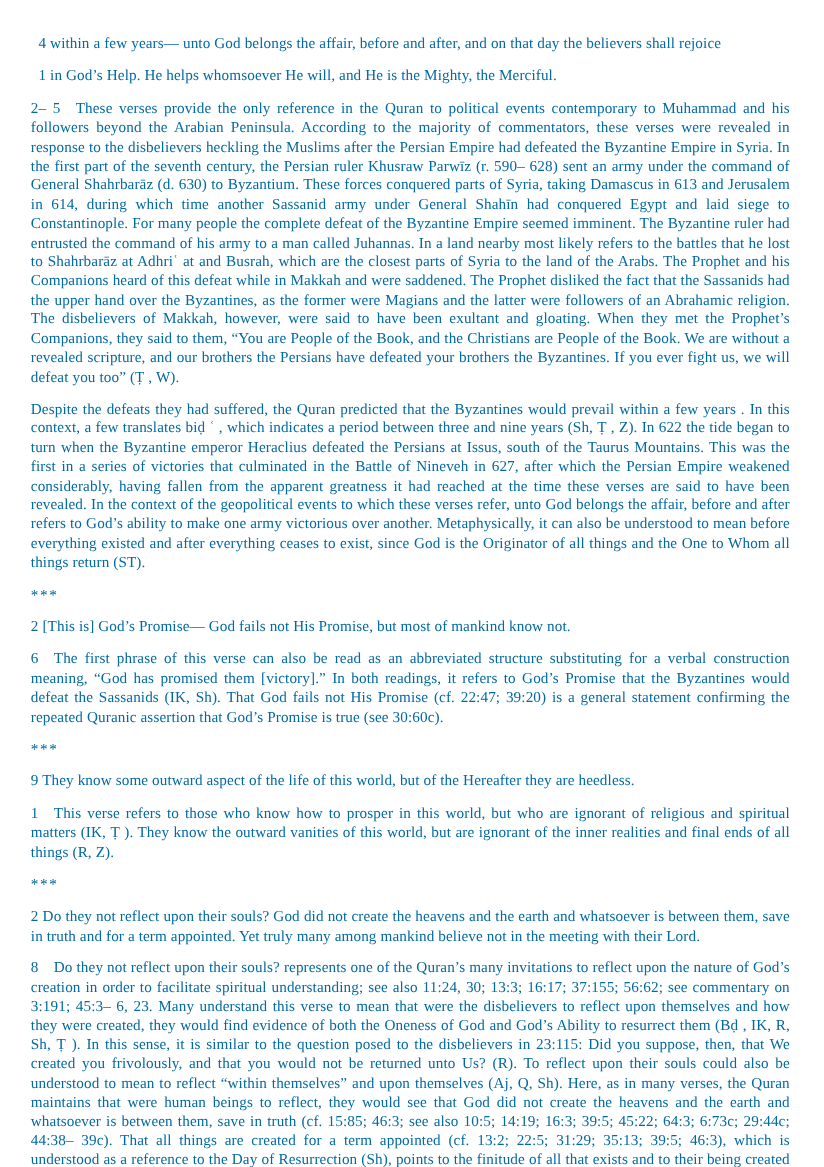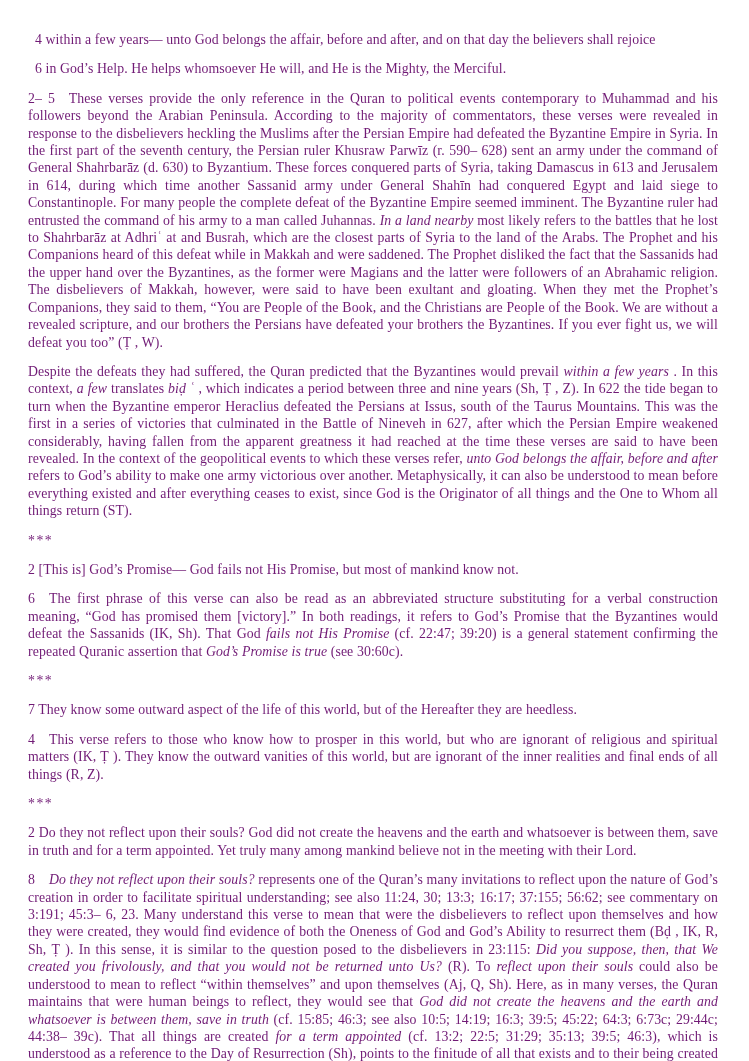--- a/index.html
+++ b/index.html
@@ -25,34 +25,34 @@
     line-height: 17.4px;
     text-align: justify;
     letter-spacing: 0.1px;
   }
   p.block.verse.hang { padding-left: 7px; }
   p.block.separator {
     text-align: left;
     letter-spacing: 1.5px;
     margin-bottom: 12px;
   }
-  .it { font-style: italic; }
+  .it { }
 </style>
 </head>
 <body style="background: rgb(255, 255, 255);">
 
-<div class="page" style="color: #701a75; border-radius: 24px;">
+<div class="page" style="color: #0369a1; border-radius: 24px;">
   <div class="doc-text">
       <p class="block verse hang"><span>4 within a few years— unto God belongs the affair, before and after, and on that day the believers shall rejoice</span></p>
-      <p class="block verse hang"><span>6 in God’s Help. He helps whomsoever He will, and He is the Mighty, the Merciful.</span></p>
+      <p class="block verse hang"><span>1 in God’s Help. He helps whomsoever He will, and He is the Mighty, the Merciful.</span></p>
       <p class="block commentary"><span>2– 5 These verses provide the only reference in the Quran to political events contemporary to Muhammad and his followers beyond the Arabian Peninsula. According to the majority of commentators, these verses were revealed in response to the disbelievers heckling the Muslims after the Persian Empire had defeated the Byzantine Empire in Syria. In the first part of the seventh century, the Persian ruler Khusraw Parwīz (r. 590– 628) sent an army under the command of General Shahrbarāz (d. 630) to Byzantium. These forces conquered parts of Syria, taking Damascus in 613 and Jerusalem in 614, during which time another Sassanid army under General Shahīn had conquered Egypt and laid siege to Constantinople. For many people the complete defeat of the Byzantine Empire seemed imminent. The Byzantine ruler had entrusted the command of his army to a man called Juhannas. </span><span class="it">In a land nearby</span><span> most likely refers to the battles that he lost to Shahrbarāz at Adhriʿ at and Busrah, which are the closest parts of Syria to the land of the Arabs. The Prophet and his Companions heard of this defeat while in Makkah and were saddened. The Prophet disliked the fact that the Sassanids had the upper hand over the Byzantines, as the former were Magians and the latter were followers of an Abrahamic religion. The disbelievers of Makkah, however, were said to have been exultant and gloating. When they met the Prophet’s Companions, they said to them, “You are People of the Book, and the Christians are People of the Book. We are without a revealed scripture, and our brothers the Persians have defeated your brothers the Byzantines. If you ever fight us, we will defeat you too” (Ṭ , W).</span></p>
       <p class="block commentary"><span>Despite the defeats they had suffered, the Quran predicted that the Byzantines would prevail </span><span class="it">within a few years</span><span> . In this context, </span><span class="it">a few</span><span> translates </span><span class="it">biḍ ʿ</span><span> , which indicates a period between three and nine years (Sh, Ṭ , Z). In 622 the tide began to turn when the Byzantine emperor Heraclius defeated the Persians at Issus, south of the Taurus Mountains. This was the first in a series of victories that culminated in the Battle of Nineveh in 627, after which the Persian Empire weakened considerably, having fallen from the apparent greatness it had reached at the time these verses are said to have been revealed. In the context of the geopolitical events to which these verses refer, </span><span class="it">unto God belongs the affair, before and after</span><span> refers to God’s ability to make one army victorious over another. Metaphysically, it can also be understood to mean before everything existed and after everything ceases to exist, since God is the Originator of all things and the One to Whom all things return (ST).</span></p>
       <p class="block separator"><span>***</span></p>
       <p class="block verse"><span>2 [This is] God’s Promise— God fails not His Promise, but most of mankind know not.</span></p>
       <p class="block commentary"><span>6 The first phrase of this verse can also be read as an abbreviated structure substituting for a verbal construction meaning, “God has promised them [victory].” In both readings, it refers to God’s Promise that the Byzantines would defeat the Sassanids (IK, Sh). That God </span><span class="it">fails not His Promise</span><span> (cf. 22:47; 39:20) is a general statement confirming the repeated Quranic assertion that </span><span class="it">God’s Promise is true</span><span> (see 30:60c).</span></p>
       <p class="block separator"><span>***</span></p>
-      <p class="block verse"><span>7 They know some outward aspect of the life of this world, but of the Hereafter they are heedless.</span></p>
-      <p class="block commentary"><span>4 This verse refers to those who know how to prosper in this world, but who are ignorant of religious and spiritual matters (IK, Ṭ ). They know the outward vanities of this world, but are ignorant of the inner realities and final ends of all things (R, Z).</span></p>
+      <p class="block verse"><span>9 They know some outward aspect of the life of this world, but of the Hereafter they are heedless.</span></p>
+      <p class="block commentary"><span>1 This verse refers to those who know how to prosper in this world, but who are ignorant of religious and spiritual matters (IK, Ṭ ). They know the outward vanities of this world, but are ignorant of the inner realities and final ends of all things (R, Z).</span></p>
       <p class="block separator"><span>***</span></p>
       <p class="block verse"><span>2 Do they not reflect upon their souls? God did not create the heavens and the earth and whatsoever is between them, save in truth and for a term appointed. Yet truly many among mankind believe not in the meeting with their Lord.</span></p>
       <p class="block commentary"><span>8 </span><span class="it">Do they not reflect upon their souls?</span><span> represents one of the Quran’s many invitations to reflect upon the nature of God’s creation in order to facilitate spiritual understanding; see also 11:24, 30; 13:3; 16:17; 37:155; 56:62; see commentary on 3:191; 45:3– 6, 23. Many understand this verse to mean that were the disbelievers to reflect upon themselves and how they were created, they would find evidence of both the Oneness of God and God’s Ability to resurrect them (Bḍ , IK, R, Sh, Ṭ ). In this sense, it is similar to the question posed to the disbelievers in 23:115: </span><span class="it">Did you suppose, then, that We created you frivolously, and that you would not be returned unto Us?</span><span> (R). To </span><span class="it">reflect upon their souls</span><span> could also be understood to mean to reflect “within themselves” and upon themselves (Aj, Q, Sh). Here, as in many verses, the Quran maintains that were human beings to reflect, they would see that </span><span class="it">God did not create the heavens and the earth and whatsoever is between them, save in truth</span><span> (cf. 15:85; 46:3; see also 10:5; 14:19; 16:3; 39:5; 45:22; 64:3; 6:73c; 29:44c; 44:38– 39c). That all things are created </span><span class="it">for a term appointed</span><span> (cf. 13:2; 22:5; 31:29; 35:13; 39:5; 46:3), which is understood as a reference to the Day of Resurrection (Sh), points to the finitude of all that exists and to their being created with a final end in mind (R). That they disbelieve in or deny </span></p>
     </div>
 </div>
 
 </body></html>

